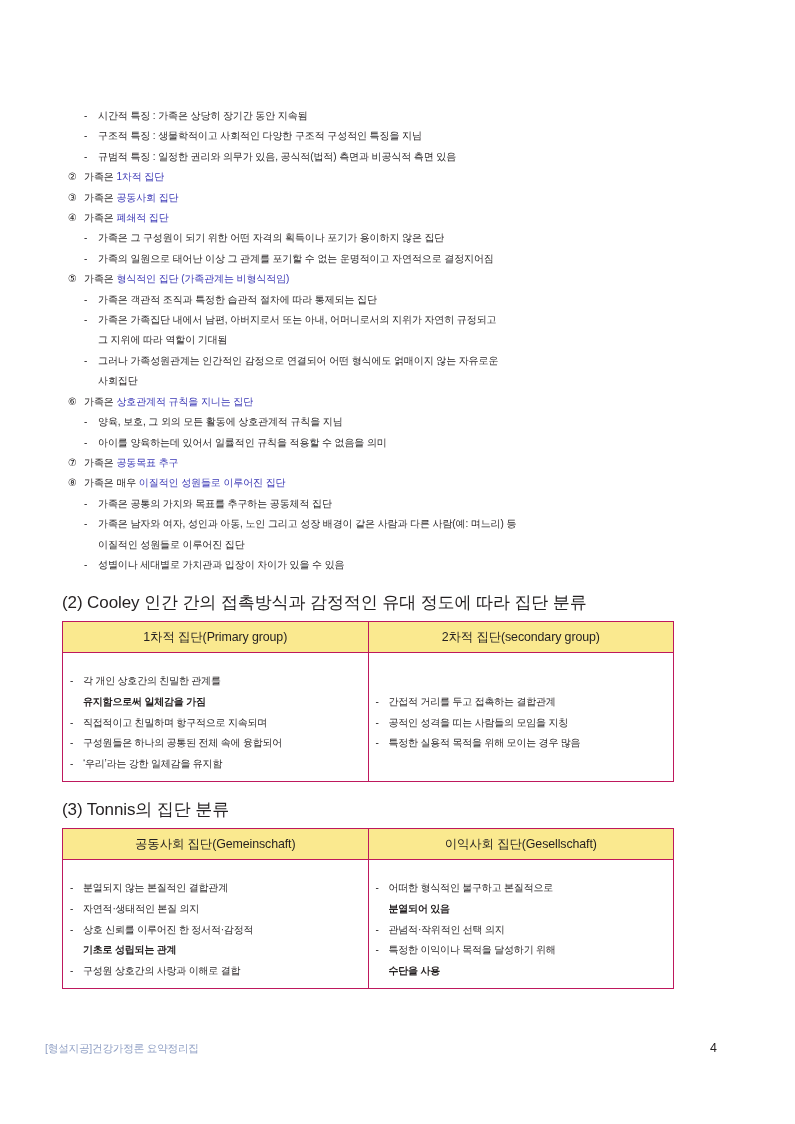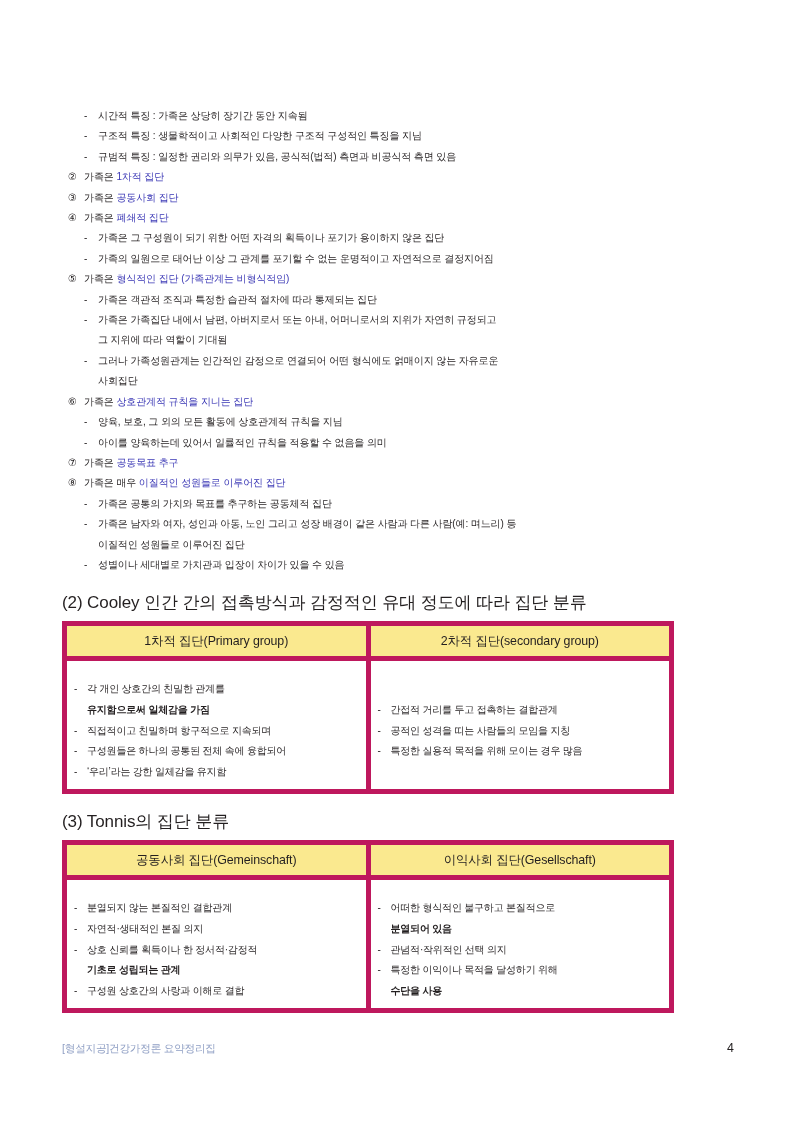--- a/index.html
+++ b/index.html
@@ -87,21 +87,21 @@
 
   
   table.grid {
     border-collapse: collapse;
     width: 612px;
     table-layout: fixed;
     margin: 0;
   }
   table.grid td,
   table.grid th {
-    border: 5px solid #be185d;
+    border: 1px solid #be185d;
     padding: 0;
     vertical-align: top;
   }
   table.grid thead th {
     background: #fae98f;
     text-align: center;
     font-weight: normal;
     font-size: 12.4px;
     height: 30px;
     line-height: 30px;
@@ -130,21 +130,21 @@
   }
   .cell-line.cont {
     padding-left: 13px;
     text-indent: 0;
     font-weight: bold;
   }
 
   
   .footer {
     position: absolute;
-    left: 62px;
+    left: 45px;
     top: 1041px;
     width: 672px;
     display: flex;
     align-items: baseline;
     justify-content: space-between;
   }
   .footer-title {
     font-size: 10.6px;
     color: #8f9fc4;
     letter-spacing: -0.2px;
@@ -232,21 +232,21 @@
         <tr>
           <th>공동사회 집단(Gemeinschaft)</th>
           <th>이익사회 집단(Gesellschaft)</th>
         </tr>
       </thead>
       <tbody>
         <tr>
           <td id="tonnis-left">
               <span class="cell-line"><span class="marker">-</span><span>분열되지 않는 본질적인 결합관계</span></span>
               <span class="cell-line"><span class="marker">-</span><span>자연적·생태적인 본질 의지</span></span>
-              <span class="cell-line"><span class="marker">-</span><span>상호 신뢰를 획득이나 한 정서적·감정적</span></span>
+              <span class="cell-line"><span class="marker">-</span><span>상호 신뢰를 이루어진 한 정서적·감정적</span></span>
               <span class="cell-line cont"><span>기초로 성립되는 관계</span></span>
               <span class="cell-line"><span class="marker">-</span><span>구성원 상호간의 사랑과 이해로 결합</span></span>
             </td>
           <td id="tonnis-right">
               <span class="cell-line"><span class="marker">-</span><span>어떠한 형식적인 불구하고 본질적으로</span></span>
               <span class="cell-line cont"><span>분열되어 있음</span></span>
               <span class="cell-line"><span class="marker">-</span><span>관념적·작위적인 선택 의지</span></span>
               <span class="cell-line"><span class="marker">-</span><span>특정한 이익이나 목적을 달성하기 위해</span></span>
               <span class="cell-line cont"><span>수단을 사용</span></span>
             </td>

